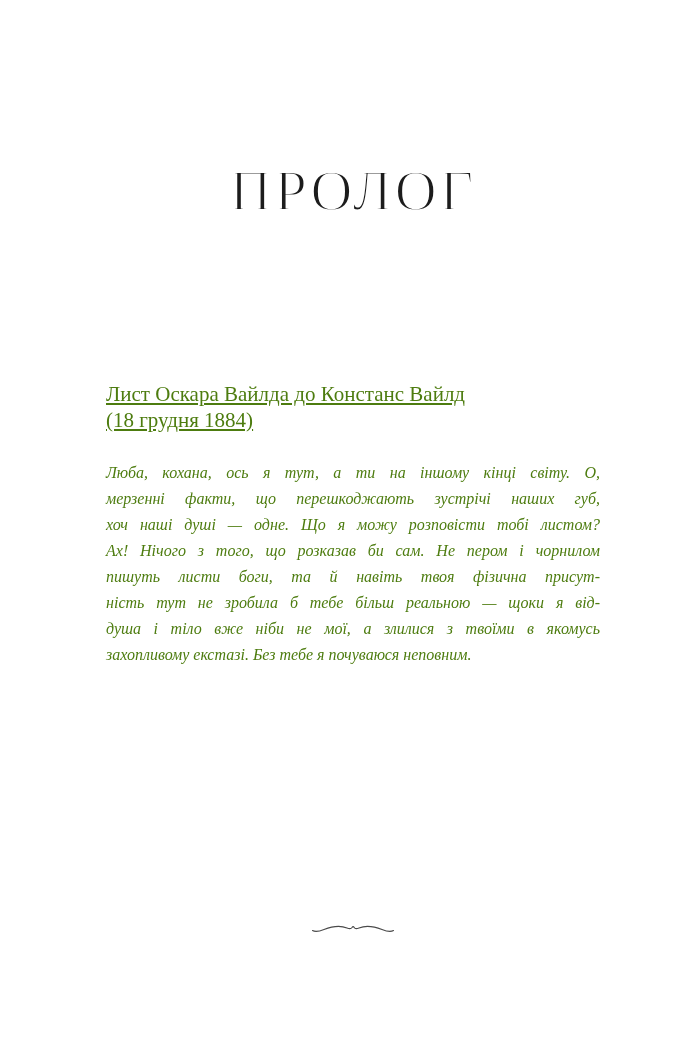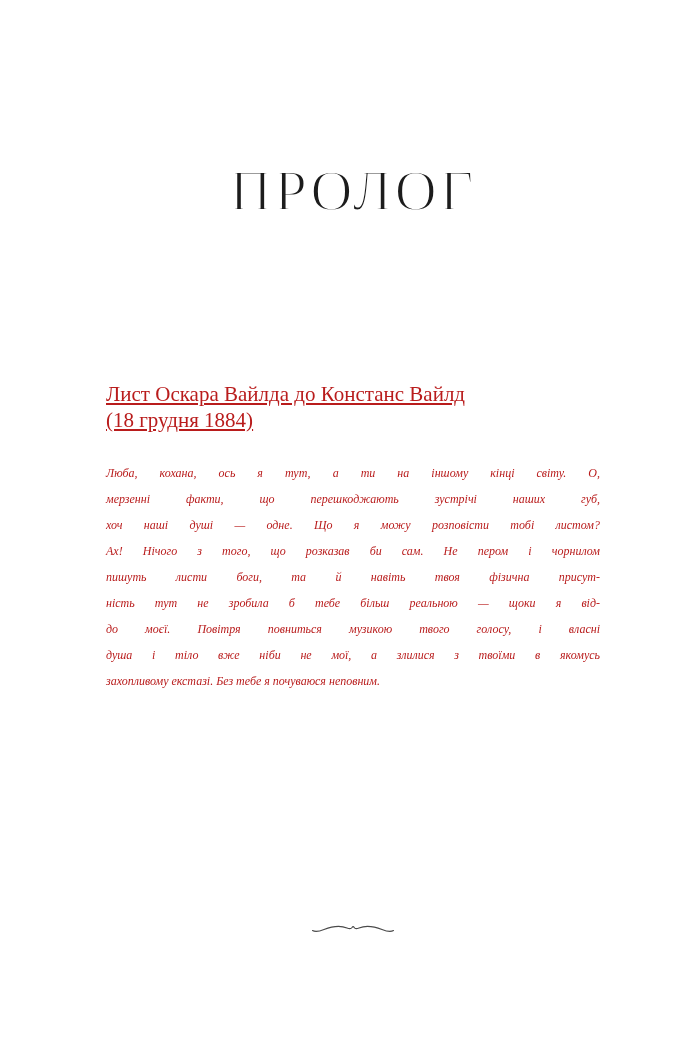--- a/index.html
+++ b/index.html
@@ -7,21 +7,21 @@
     padding: 0;
     background: #ffffff;
   }
   .page {
     position: relative;
     width: 683px;
     height: 974px;
     background: #ffffff;
     overflow: hidden;
     font-family: "Liberation Serif", serif;
-    color: #b91c1c;
+    color: #4d7c0f;
   }
   .title-wrap {
     position: absolute;
     left: 106px;
     top: 156px;
     width: 494px;
     height: 72px;
   }
   .title-wrap svg { display: block; }
   .title-wrap text {
@@ -41,21 +41,21 @@
     line-height: 26px;
     white-space: nowrap;
     text-decoration: underline;
   }
   .bodytext {
     position: absolute;
     left: 106px;
     top: 460px;
     width: 494px;
     font-style: italic;
-    font-size: 12px;
+    font-size: 16px;
     line-height: 26px;
   }
   .bodytext .line {
     white-space: nowrap;
     text-align: justify;
     text-align-last: justify;
   }
   .bodytext .line:last-child {
     text-align: right;
     text-align-last: left;
@@ -94,21 +94,20 @@
     <div class="hline">(18 грудня 1884)</div>
   </div>
 
   <div class="bodytext">
       <div class="line">Люба, кохана, ось я тут, а ти на іншому кінці світу. О,</div>
       <div class="line">мерзенні факти, що перешкоджають зустрічі наших губ,</div>
       <div class="line">хоч наші душі — одне. Що я можу розповісти тобі листом?</div>
       <div class="line">Ах! Нічого з того, що розказав би сам. Не пером і чорнилом</div>
       <div class="line">пишуть листи боги, та й навіть твоя фізична присут-</div>
       <div class="line">ність тут не зробила б тебе більш реальною — щоки я від-</div>
-      <div class="line">до моєї. Повітря повниться музикою твого голосу, і власні</div>
       <div class="line">душа і тіло вже ніби не мої, а злилися з твоїми в якомусь</div>
       <div class="line">захопливому екстазі. Без тебе я почуваюся неповним.</div>
     </div>
 
 
   <svg class="ornament" width="84" height="14" viewBox="0 0 84 14">
     <path d="M1.5,9.5 C4,11 8,10.5 13,8.5
              C22,5 30,4.5 36,7
              C38.5,8 40,8 41,6.5
              C41.7,5.3 42.5,5.3 43.2,6.5

